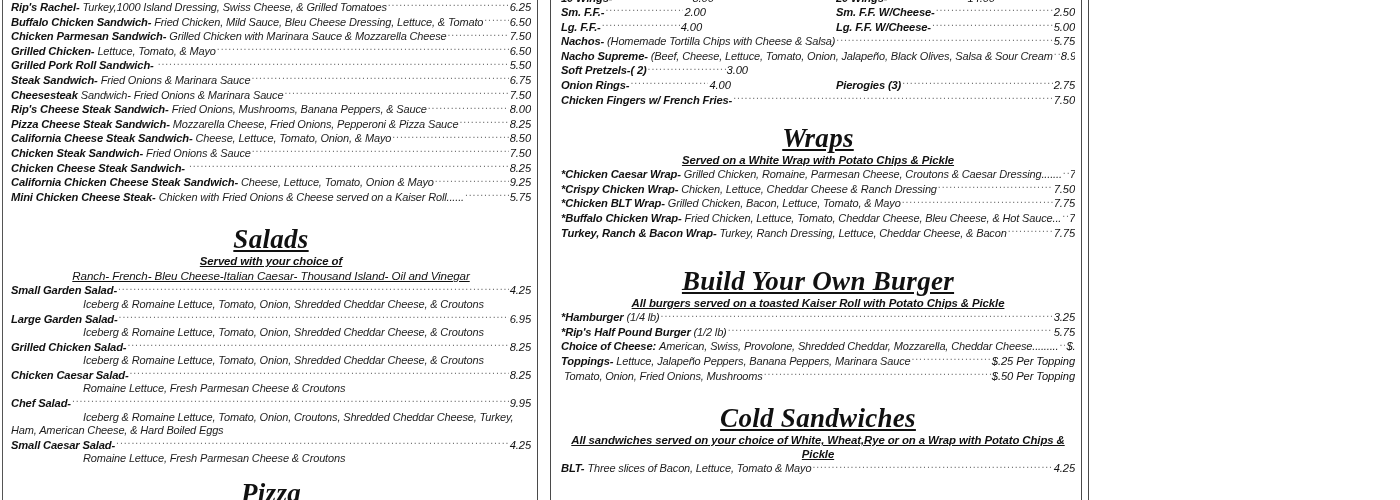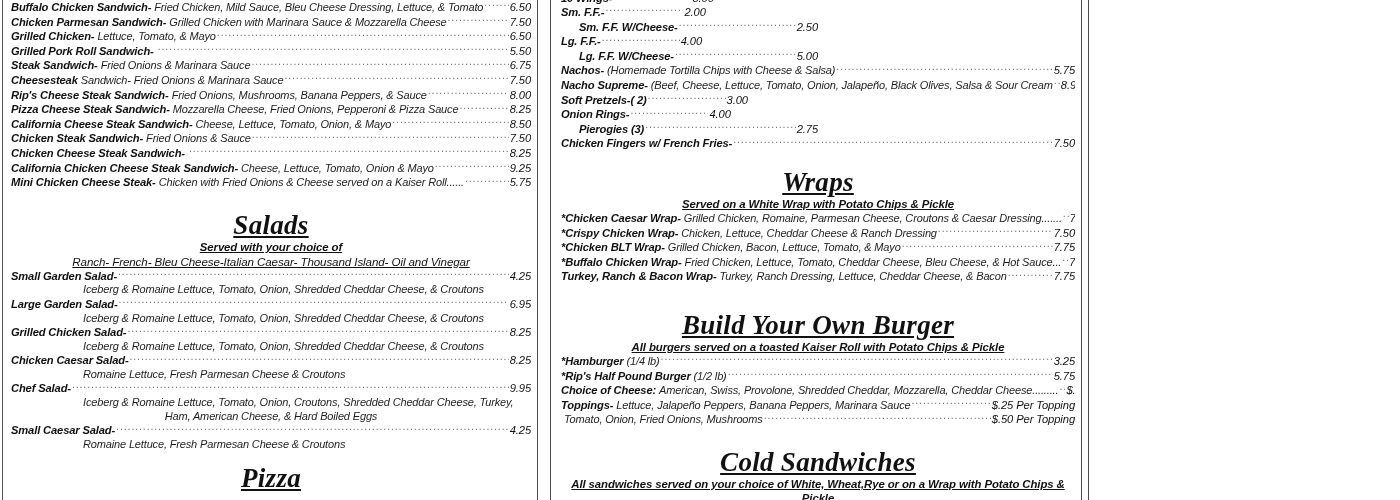--- a/index.html
+++ b/index.html
@@ -121,21 +121,20 @@
     font-style: italic;
     font-size: 11px;
     line-height: 13.6px;
     letter-spacing: -0.15px;
     color: #1d1d1d;
     text-align: left;
     padding-left: 72px;
     white-space: nowrap;
   }
   .subdesc.center {
-    text-align: center;
     padding-left: 0;
   }
 
   
   .section-title {
     font-family: "Liberation Serif", serif;
     font-weight: bold;
     font-style: italic;
     font-size: 27px;
     text-align: center;
@@ -174,21 +173,20 @@
   .spacer-12 { height: 12px; }
   .spacer-16 { height: 16px; }
   .spacer-20 { height: 20px; }
   .spacer-26 { height: 26px; }
 
   
   .appt-row {
     display: flex;
     width: 100%;
     line-height: 13.6px;
-    flex-direction: column;
   }
   .appt-cell { width: 50%; box-sizing: border-box; }
   .appt-cell.right { padding-left: 18px; }
   .appt-cell.blank { }
 
   
   .appt-full { width: 100%; }
 
   
   .clip-top {
@@ -211,20 +209,26 @@
 
     <div class="rule rule-left"></div>
     <div class="rule rule-mid-a"></div>
     <div class="rule rule-mid-b"></div>
     <div class="rule rule-right-a"></div>
     <div class="rule rule-right-b"></div>
 
     <div class="col col-left">
 
       <div>
+        <div class="line">
+          <span class="name">Rip's Rachel-</span>
+          <span class="desc">Turkey,1000 Island Dressing, Swiss Cheese, &amp; Grilled Tomatoes</span>
+          <span class="lead"></span>
+          <span class="price">6.25</span>
+        </div>
         <div class="line">
           <span class="name">Buffalo Chicken Sandwich-</span>
           <span class="desc">Fried Chicken, Mild Sauce, Bleu Cheese Dressing, Lettuce, &amp; Tomato</span>
           <span class="lead"></span>
           <span class="price">6.50</span>
         </div>
         <div class="line">
           <span class="name">Chicken Parmesan Sandwich-</span>
           <span class="desc">Grilled Chicken with Marinara Sauce &amp; Mozzarella Cheese</span>
           <span class="lead"></span>

